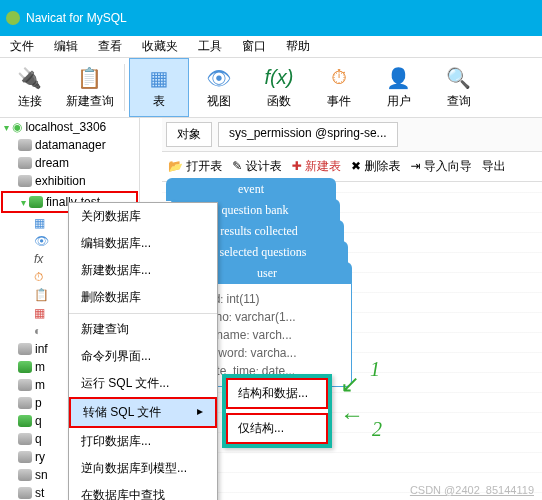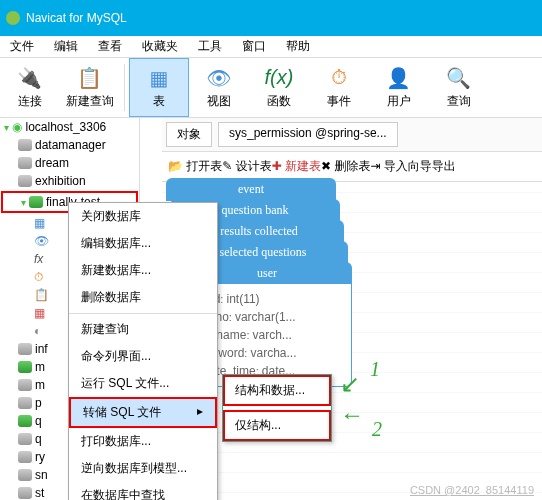--- a/index.html
+++ b/index.html
@@ -17,31 +17,31 @@
 .tree { width: 140px; border-right: 1px solid #ddd; background: #fff; overflow: hidden; }
 .tree-item { display: flex; align-items: center; padding: 2px 4px; gap: 3px; white-space: nowrap; }
 .tree-item .cyl { width: 14px; height: 12px; background: linear-gradient(#ccc,#999); border-radius: 3px; }
 .tree-item.l1 { padding-left: 18px; }
 .tree-item.l2 { padding-left: 34px; }
 .tree-conn { color: #4bbf4b; font-size: 10px; }
 .highlight-red { border: 2px solid #e00; }
 .content { flex: 1; position: relative; background: repeating-linear-gradient(0deg,#fff,#fff 19px,#eee 20px), repeating-linear-gradient(90deg,#fff,#fff 19px,#eee 20px); margin-left: 22px; }
 .tabs { display: flex; gap: 6px; padding: 4px; background: #fafafa; border-bottom: 1px solid #ddd; }
 .tab { padding: 3px 10px; background: #fff; border: 1px solid #ccc; }
-.subtoolbar { display: flex; padding: 6px; background: #fff; border-bottom: 1px solid #ddd; font-size: 11px; }
+.subtoolbar { display: flex; gap: 10px; padding: 6px; background: #fff; border-bottom: 1px solid #ddd; font-size: 11px; }
 .subtoolbar span { cursor: pointer; }
 .card-stack { position: absolute; left: 12px; top: 60px; }
 .card-tab { background: #4aa3df; color: #fff; border-radius: 6px 6px 0 0; padding: 4px 20px; margin-bottom: -2px; text-align: center; width: 170px; font-family: cursive; }
 .card-body { background: #fff; border: 1px solid #4aa3df; border-radius: 0 0 6px 6px; width: 170px; padding: 6px; }
 .card-body div { padding: 2px 4px; font-size: 11px; color: #666; }
 .ctx-menu { position: absolute; background: #fff; border: 1px solid #aaa; box-shadow: 2px 2px 4px rgba(0,0,0,.2); width: 150px; z-index: 10; }
 .ctx-menu div { padding: 5px 12px; cursor: pointer; }
 .ctx-menu .selected { background: #cce5ff; }
 .ctx-menu hr { border: none; border-top: 1px solid #ddd; margin: 2px 0; }
-.submenu { position: absolute; background: #fff; border: 1px solid #14b8a6; box-shadow: 2px 2px 4px rgba(0,0,0,.2); width: 110px; z-index: 11; }
+.submenu { position: absolute; background: #fff; border: 4px solid #14b8a6; box-shadow: 2px 2px 4px rgba(0,0,0,.2); width: 110px; z-index: 11; }
 .submenu div { padding: 5px 10px; }
 .green-arrow { color: #3a3; font-size: 24px; position: absolute; }
 .green-num { color: #3a3; font-size: 20px; font-style: italic; font-family: serif; position: absolute; }
 .watermark { position: absolute; bottom: 4px; right: 8px; color: #bbb; font-size: 11px; text-decoration: underline; }
 </style>
 </head>
 <body>
 
 <div class="titlebar">
   <div class="ico"></div>

